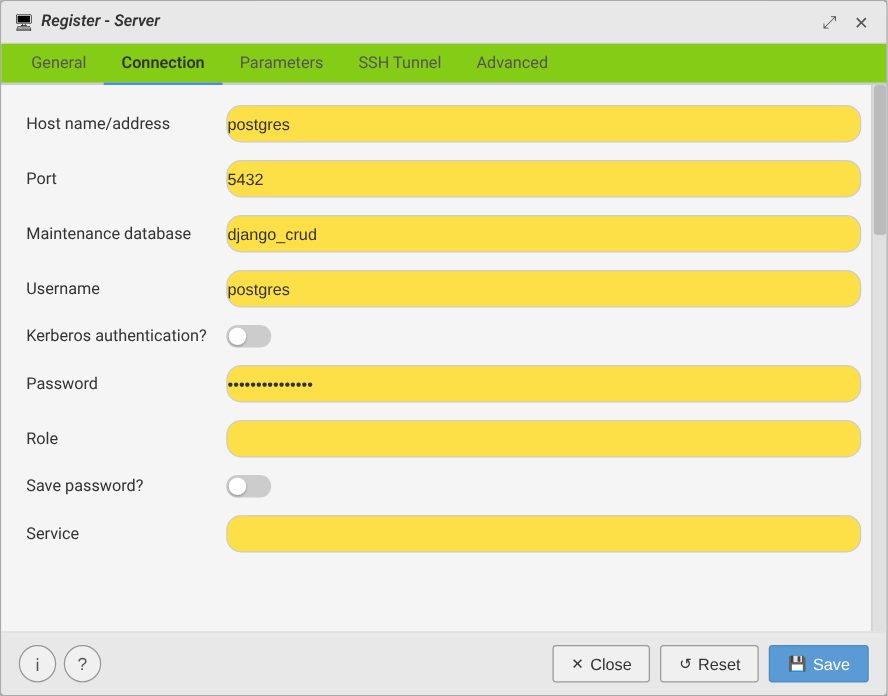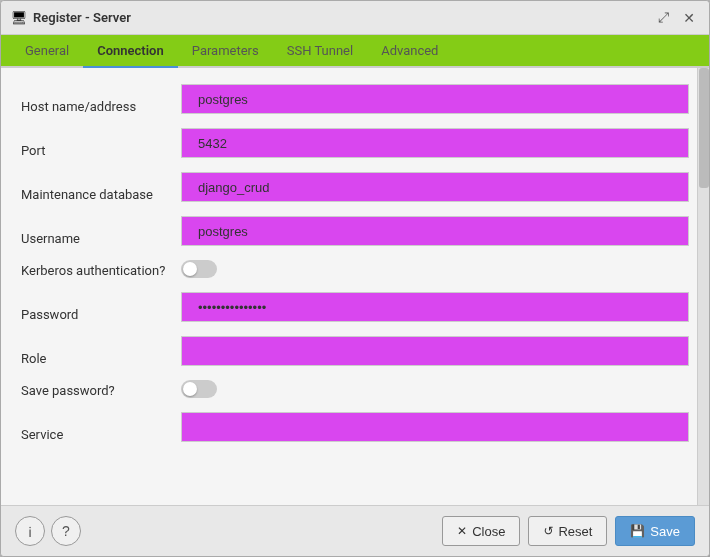--- a/index.html
+++ b/index.html
@@ -42,20 +42,21 @@
       width: 16px;
       height: 16px;
       display: flex;
       align-items: center;
       justify-content: center;
     }
     .title-text {
       font-size: 13px;
       font-weight: 600;
       color: #333;
+      font-style: italic;
     }
     .title-bar-controls {
       display: flex;
       gap: 6px;
       align-items: center;
     }
     .title-btn {
       background: none;
       border: none;
       cursor: pointer;
@@ -91,38 +92,38 @@
     .content {
       flex: 1;
       padding: 16px 20px;
       background: #f5f5f5;
       overflow-y: auto;
       position: relative;
     }
 
     .form-row {
       display: flex;
-      align-items: flex-end;
+      align-items: center;
       margin-bottom: 14px;
     }
     .form-label {
       width: 160px;
       min-width: 160px;
       font-size: 13px;
       color: #333;
       padding-right: 12px;
     }
     .form-input {
       flex: 1;
       height: 30px;
       border: 1px solid #ccc;
-      border-radius: 0;
-      padding: 0 16px;
-      font-size: 13px;
-      background: #d946ef;
+      border-radius: 12px;
+      padding: 0 0;
+      font-size: 13px;
+      background: #fde047;
       outline: none;
       color: #333;
     }
 
     
     .toggle-wrap {
       display: flex;
       align-items: center;
     }
     .toggle {

